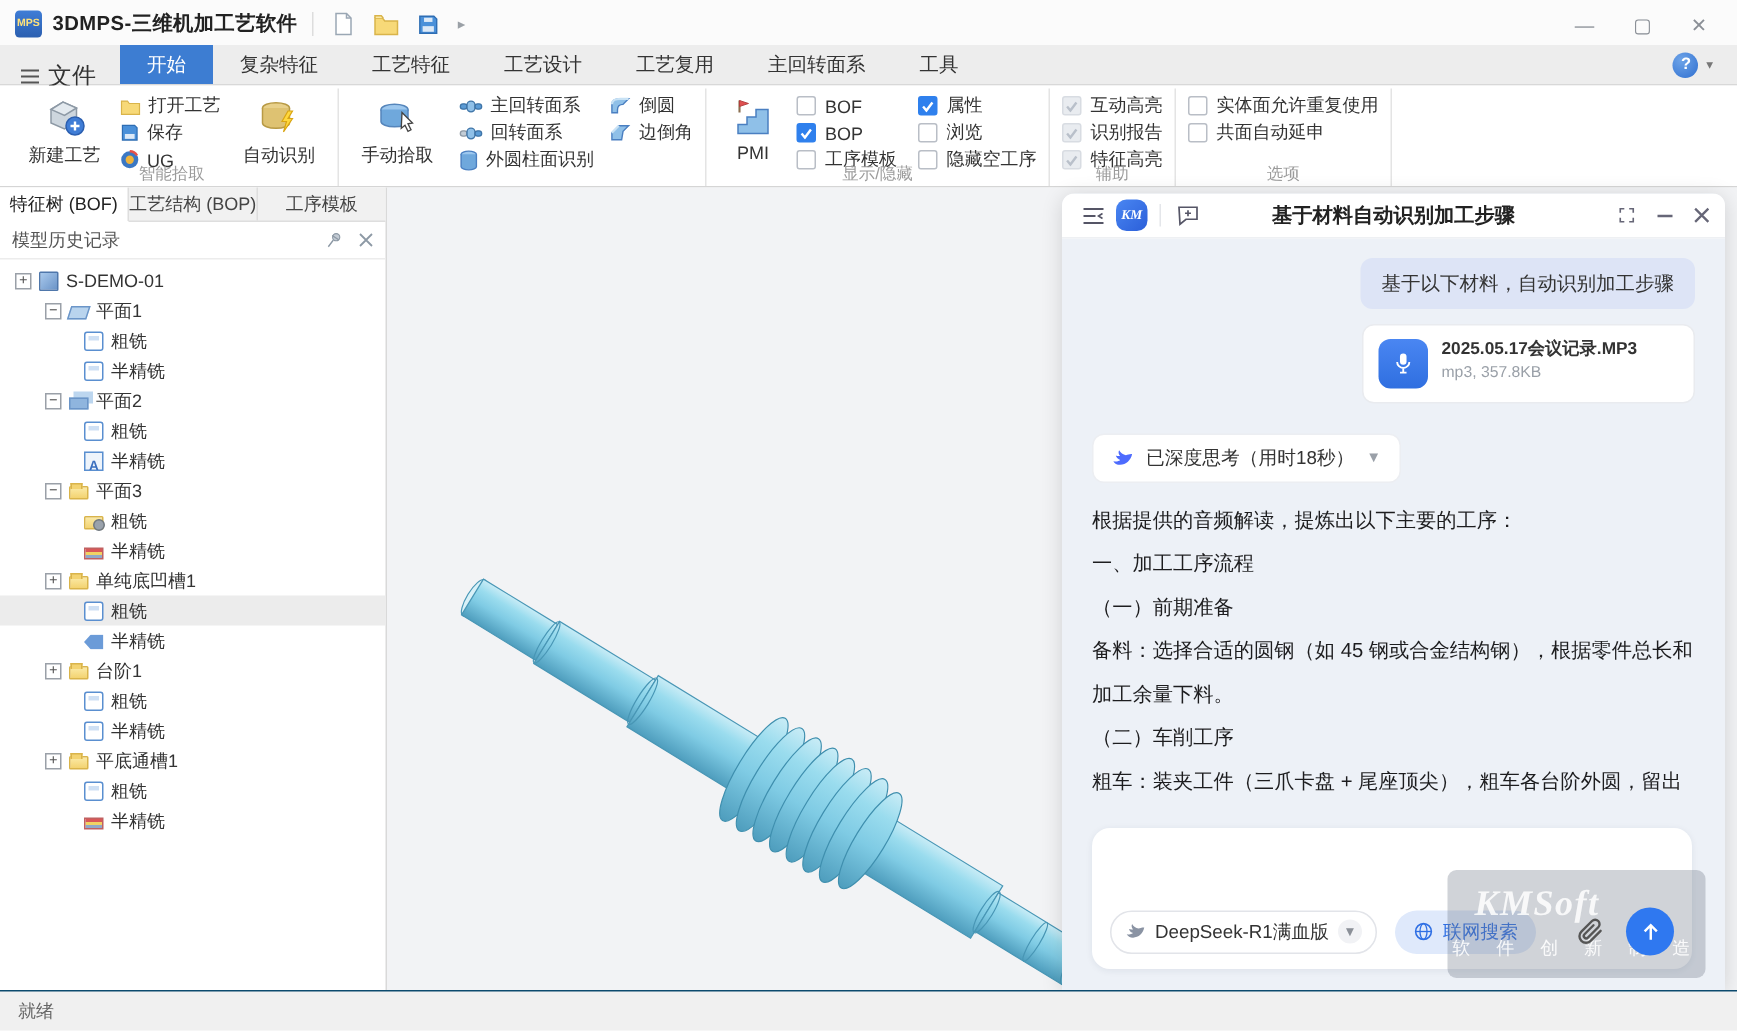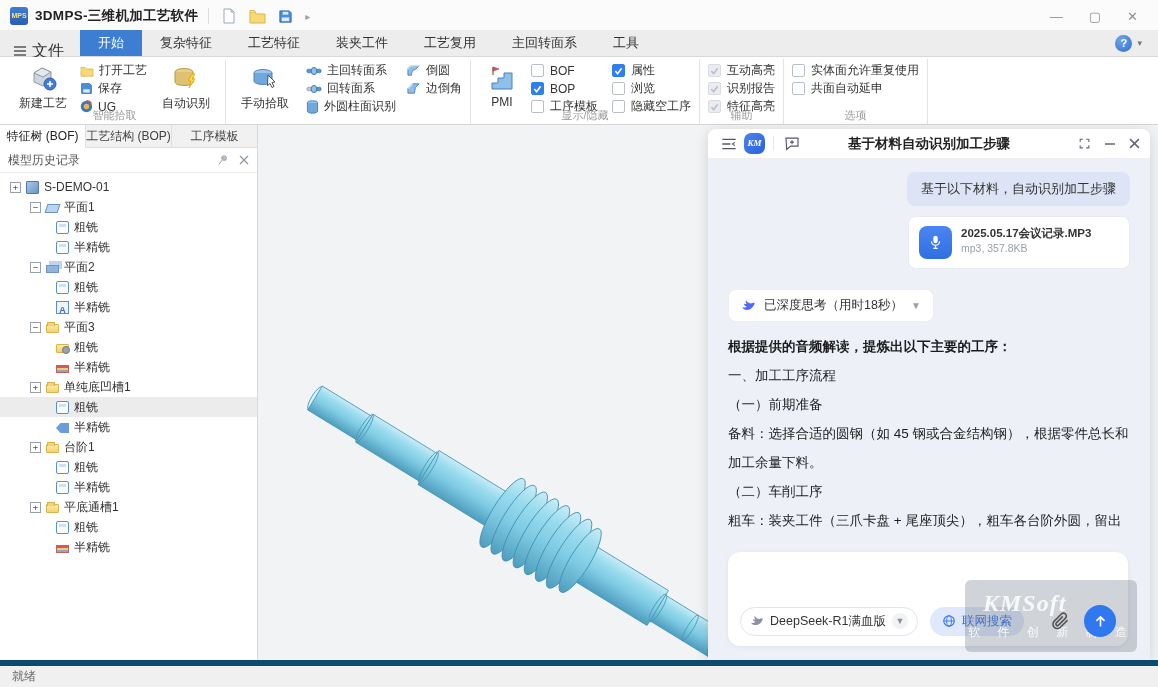--- a/index.html
+++ b/index.html
@@ -68,40 +68,40 @@
   .ti-abox::after{content:"A";font:700 9px/11px "Liberation Sans",sans-serif;color:#3a6fbf}
   .ti-stripes{background:linear-gradient(#d95757 0 34%,#f0d264 34% 67%,#90a8c8 67% 100%);border:1px solid #c06060;height:8px;margin-top:4px}
   .ti-tag{background:#6b9bd8;clip-path:polygon(35% 0,100% 0,100% 100%,35% 100%,0 50%);height:10px;margin-top:2px}
   .ti-fgear{background:linear-gradient(#fbeaa6,#f3d371);border:1px solid #d9b44a;border-radius:1px;height:9px;margin-top:3px}
   .ti-fgear::after{content:"";position:absolute;right:-2px;bottom:-2px;width:6px;height:6px;border-radius:50%;background:#9aa2ab;border:1px solid #70787f}
 
   
   .viewport{position:absolute;left:258px;top:125px;right:0;bottom:27px;background:#f2f3f5}
 
   
-  .statusbar{position:absolute;left:0;bottom:0;width:1158px;height:27px;background:#f0f0f0;border-top:6px solid #0c4a6e;display:flex;align-items:center;padding:0 12px;font-size:12px;color:#666}
+  .statusbar{position:absolute;left:0;bottom:0;width:1158px;height:27px;background:#f0f0f0;border-top:1px solid #0c4a6e;display:flex;align-items:center;padding:0 12px;font-size:12px;color:#666}
 
   
   .aipanel{position:absolute;left:708px;top:129px;width:442px;height:531px;background:#edf1f7;border-radius:8px 8px 0 0;box-shadow:0 2px 14px rgba(0,0,0,.14);overflow:hidden}
   .aihead{position:absolute;left:0;top:0;right:0;height:30px;background:#fff;display:flex;align-items:center;padding:0 10px;border-bottom:1px solid #eef0f3}
   .aihead .hic{display:flex;align-items:center;justify-content:center;width:22px;height:22px;margin-right:4px}
   .kmlogo{width:21px;height:21px;border-radius:7px;background:linear-gradient(135deg,#4a86f2,#2b5fd9);color:#fff;font:italic 700 9px/21px "Liberation Serif",serif;text-align:center;margin-right:6px}
   .hsep{width:1px;height:15px;background:#e4e6ea;margin:0 7px 0 2px}
   .aititle{position:absolute;left:0;right:0;text-align:center;font-size:13.5px;font-weight:700;color:#222;pointer-events:none}
   .aihead .rgt{margin-left:auto;display:flex;align-items:center;gap:13px;z-index:2}
   .chat{position:absolute;left:0;top:30px;right:0;bottom:118px;padding:13px 20px 0;overflow:hidden}
   .bubble{float:right;clear:both;background:#dde4f6;border-radius:8px;padding:8px 14px;font-size:13px;color:#333;margin-bottom:10px}
   .attach{float:right;clear:both;width:222px;background:#fff;border:1px solid #e9ebef;border-radius:8px;padding:9px 10px;display:flex;gap:9px;align-items:flex-start;margin-bottom:16px}
   .aicon{width:33px;height:33px;border-radius:8px;background:linear-gradient(180deg,#4a86f2,#2f6fe0);display:flex;align-items:center;justify-content:center;flex:none}
   .aname{font-size:11.5px;font-weight:700;color:#333;line-height:15px}
   .ameta{font-size:10.5px;color:#9aa0a8;line-height:14px}
   .thought{clear:both;display:inline-flex;align-items:center;gap:8px;background:#fff;border:1px solid #eceef2;border-radius:8px;padding:7px 12px;font-size:12.5px;color:#333;margin:4px 0 10px}
   .thought .chev{color:#9aa0a8;font-size:10px}
   .resp p{font-size:13.5px;line-height:29px;color:#1d1d1f}
-  .resp p.b{font-weight:700}
+  .resp p.b{font-weight:400}
   .inputbox{position:absolute;left:20px;right:22px;bottom:14px;height:94px;background:#fff;border-radius:12px;box-shadow:0 1px 5px rgba(30,40,70,.07);padding:12px 13px}
   .inputbox textarea{width:100%;height:34px;border:none;outline:none;resize:none;font-family:inherit;font-size:13px;color:#333;background:transparent}
   .inputbox textarea::placeholder{color:#b7bcc4}
   .ctrls{position:absolute;left:12px;right:12px;bottom:9px;display:flex;align-items:center}
   .mpill{display:inline-flex;align-items:center;gap:6px;border:1px solid #e2e4e9;border-radius:16px;padding:5px 9px;font-size:12.5px;color:#333;background:#fff}
   .mpill .dchev{width:16px;height:16px;border-radius:50%;background:#f1f2f5;color:#8b9098;font-size:9px;line-height:16px;text-align:center}
   .wpill{display:inline-flex;align-items:center;gap:6px;background:#dfe9fb;border-radius:15px;padding:6px 12px;font-size:12.5px;color:#2f6fe4;margin-left:12px}
   .clip{margin-left:auto;position:relative;z-index:6;display:flex;align-items:center}
   .sendbtn{width:32px;height:32px;border-radius:50%;background:#2f78f0;display:flex;align-items:center;justify-content:center;margin-left:14px;position:relative;z-index:6}
   .wm{position:absolute;right:13px;bottom:8px;width:172px;height:72px;border-radius:6px;background:rgba(110,119,134,.32);z-index:5;color:#fff;overflow:hidden}
@@ -145,21 +145,21 @@
 <div class="menubar">
   <div class="m-file">
     <svg width="12" height="10" viewBox="0 0 12 10">
         <path d="M0 1h12M0 5h12M0 9h12" stroke="#555" stroke-width="1.4"></path>
       </svg>
     <span>文件</span>
   </div>
   <div class="m-tab active">开始</div>
   <div class="m-tab">复杂特征</div>
   <div class="m-tab">工艺特征</div>
-  <div class="m-tab">装夹工件</div>
+  <div class="m-tab">工艺设计</div>
   <div class="m-tab">工艺复用</div>
   <div class="m-tab">主回转面系</div>
   <div class="m-tab">工具</div>
   <div class="m-help">
     <div class="helpdot">?</div>
     <span class="chev">▾</span>
   </div>
 </div>
 
 <div class="ribbon">

